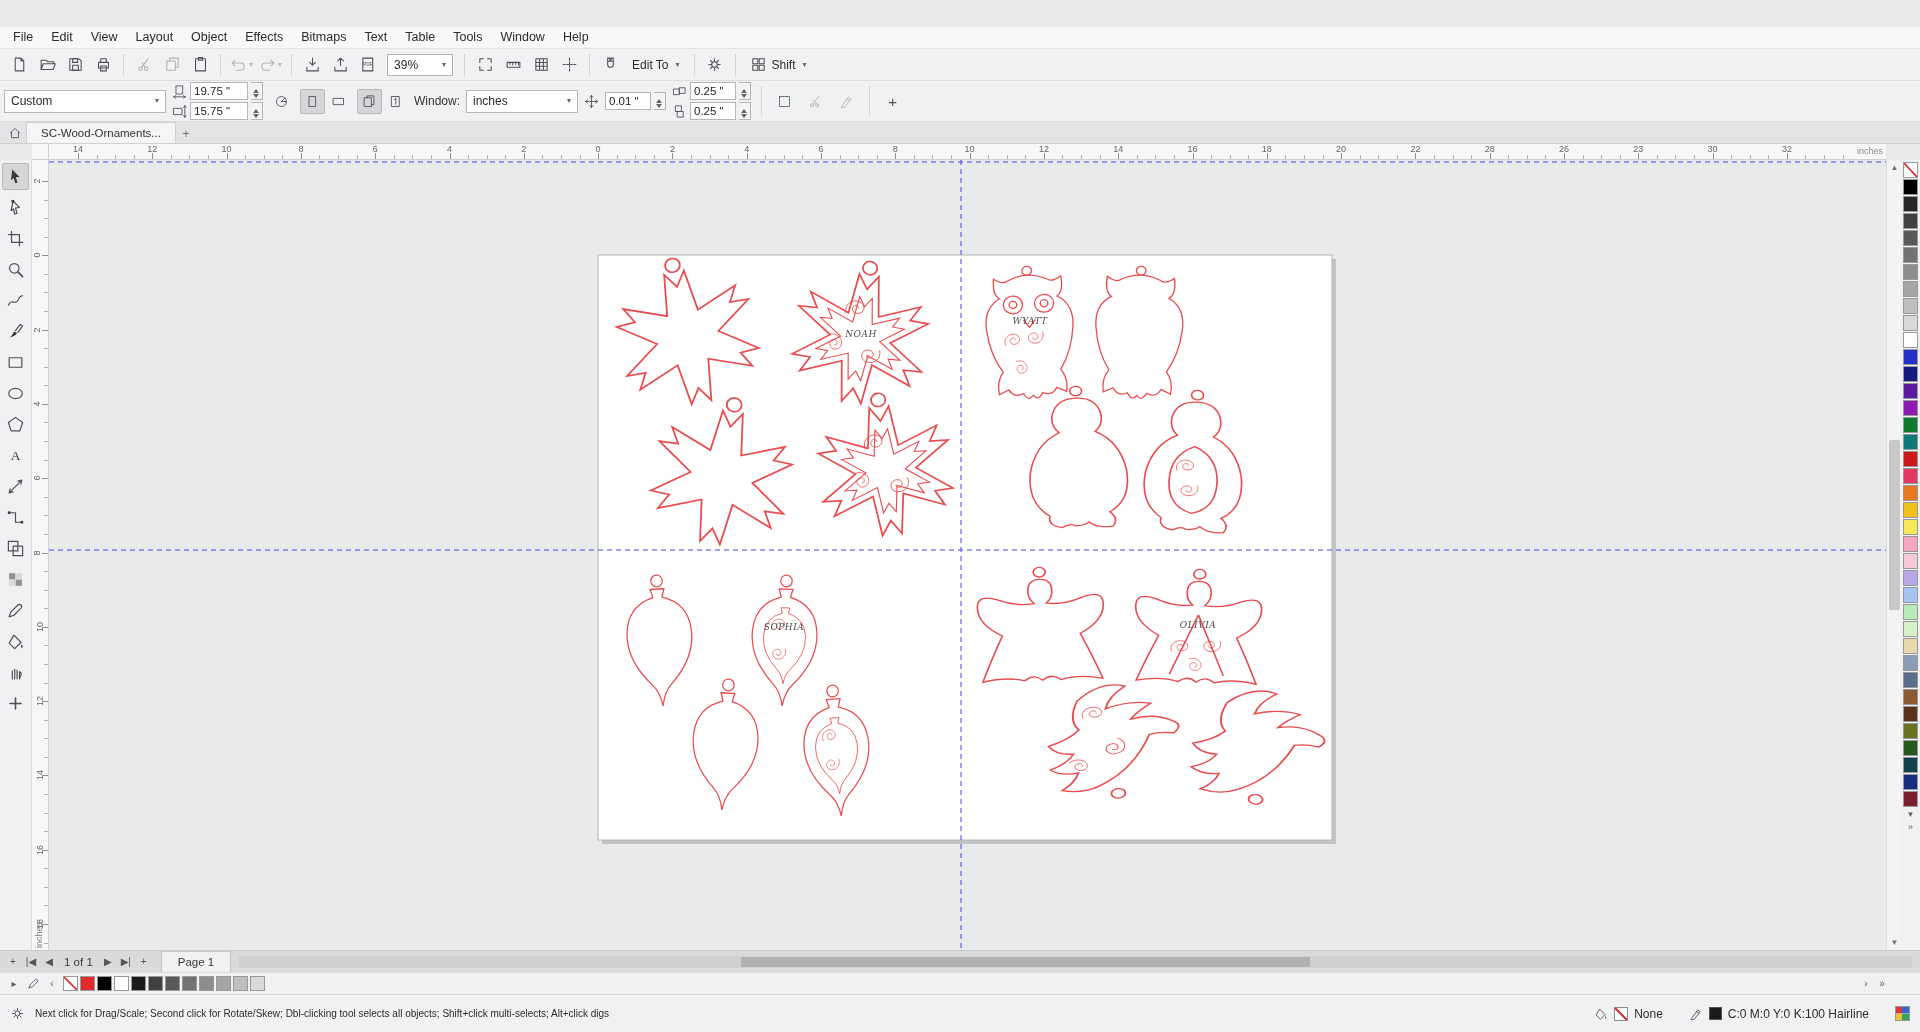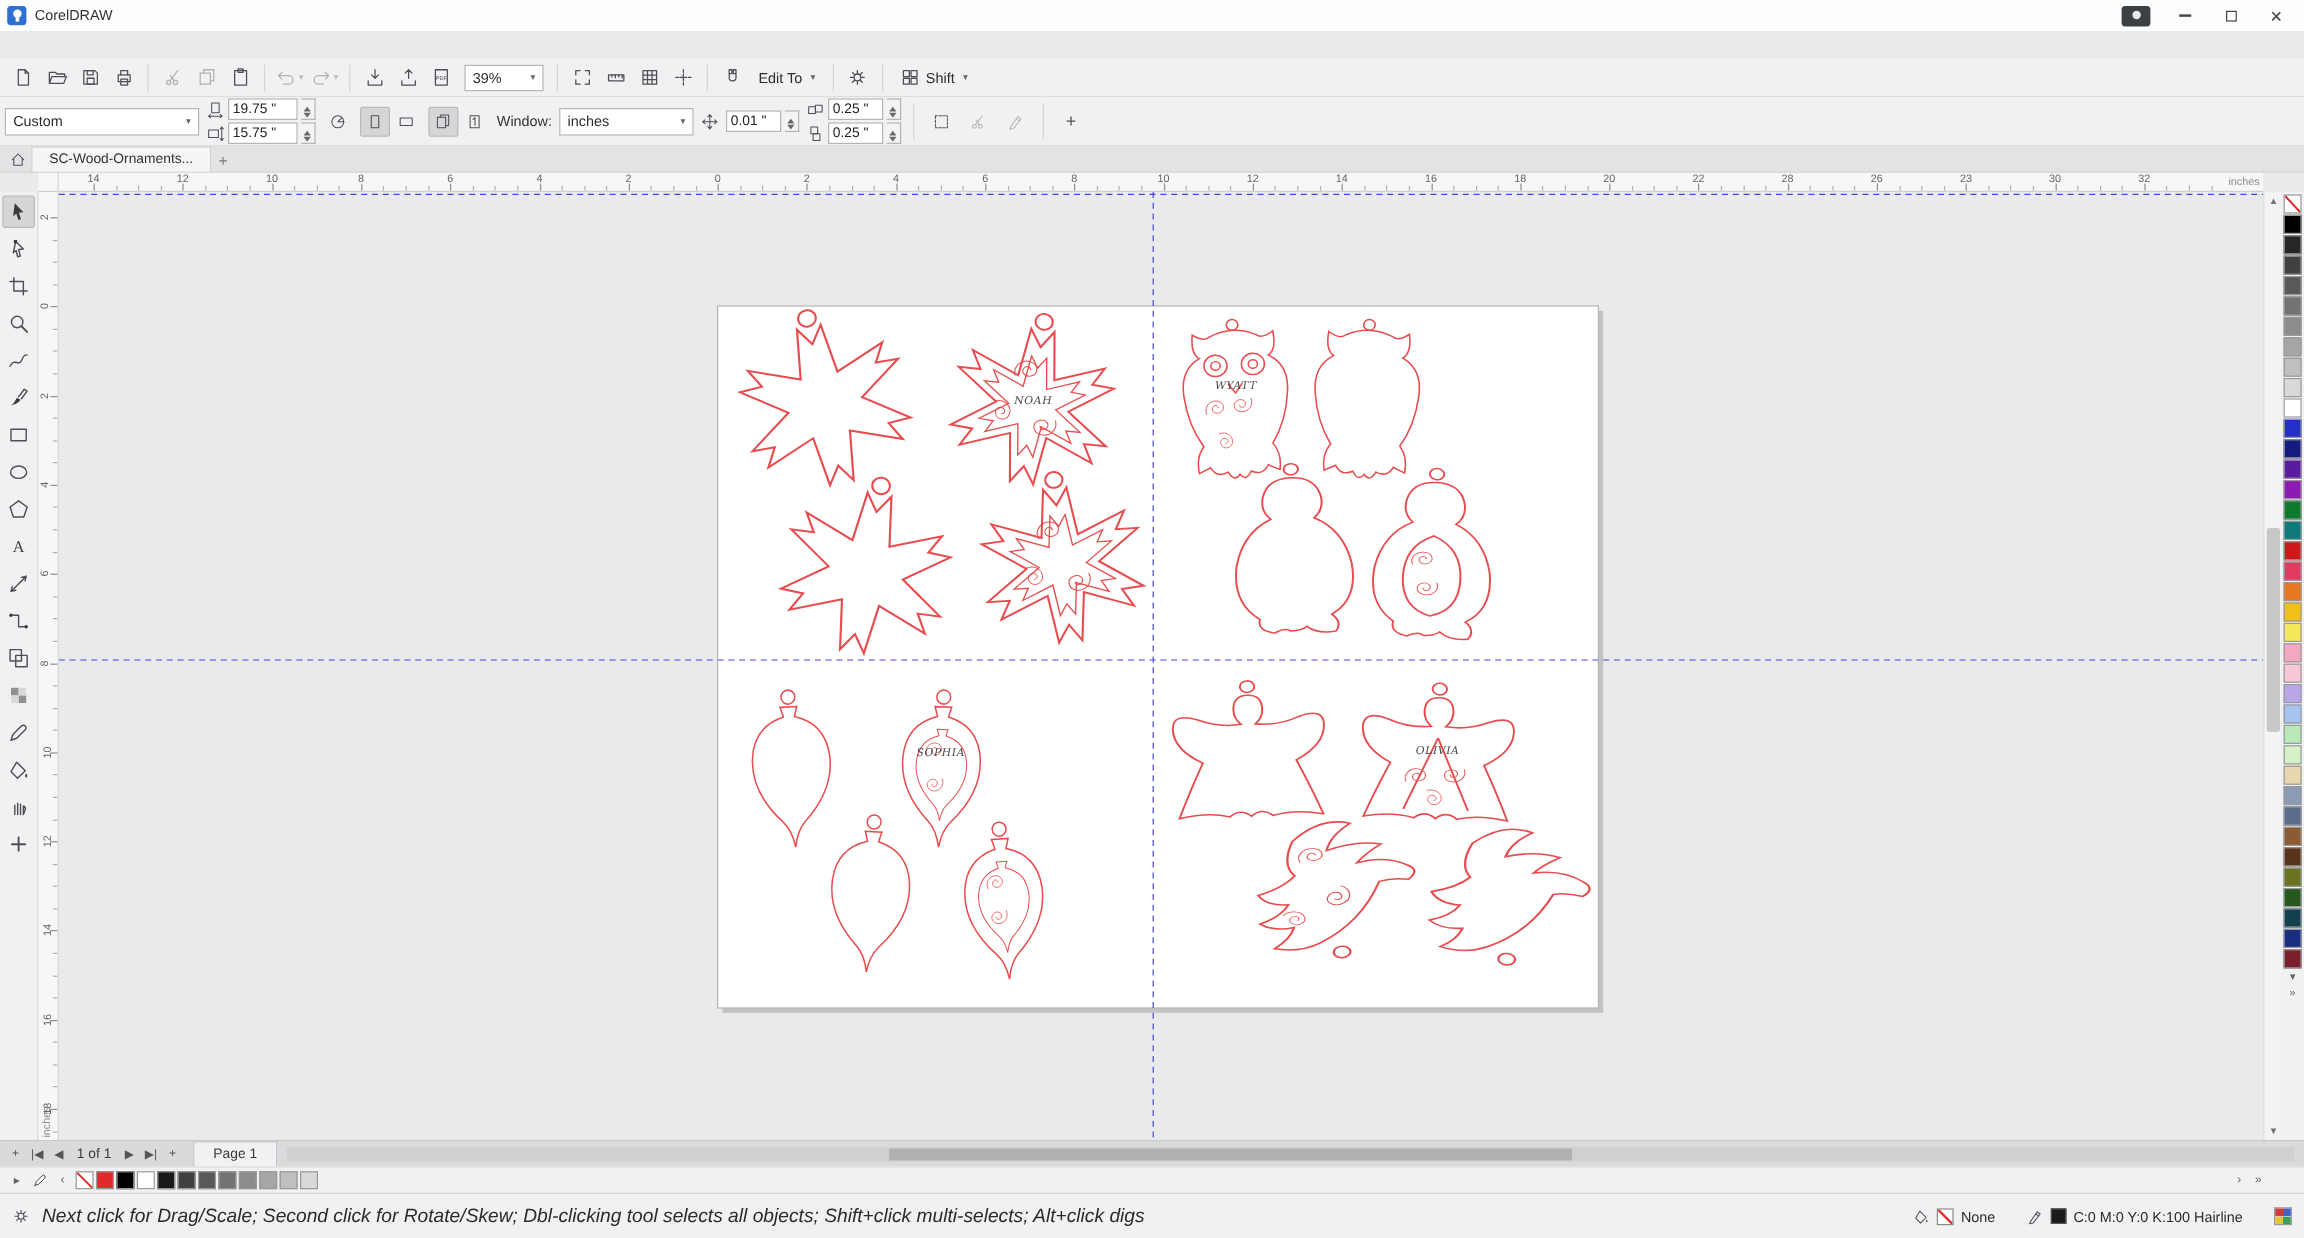--- a/index.html
+++ b/index.html
@@ -96,21 +96,21 @@
 .hs-thumb{position:absolute;top:1px;height:10px;left:30%;width:34%;background:#b0b1b3;border-radius:1px;}
 
 .docpal{position:absolute;top:972px;left:0;right:0;height:22px;background:#f0f1f2;border-top:1px solid #dcdddf;display:flex;align-items:center;padding-left:6px;gap:3px;}
 .dp-btn{width:16px;height:18px;display:flex;align-items:center;justify-content:center;font-size:10px;color:#606162;}
 .dswatch{width:15px;height:15px;border:1px solid #98999a;flex:none;}
 .dswatch.none{background:linear-gradient(to top right,#fff 44%,#e03030 47%,#e03030 53%,#fff 56%);}
 .dp-right{margin-left:auto;display:flex;margin-right:30px;}
 
 .statusbar{position:absolute;top:994px;left:0;right:0;bottom:0;background:#f0f1f2;border-top:1px solid #d5d6d7;display:flex;align-items:center;padding:0 10px;font-size:12px;color:#2b2b2b;}
 .sb-gear{margin-right:10px;display:flex;}
-.sb-hint{font-size:16px;color:#2b2b2b;font-style:italic;}
+.sb-hint{font-size:10px;color:#2b2b2b;}
 .sb-right{margin-left:auto;display:flex;align-items:center;gap:26px;}
 .sb-item{display:flex;align-items:center;gap:6px;}
 .sw-none{width:14px;height:14px;border:1px solid #8a8b8c;background:linear-gradient(to top right,#fff 42%,#e03030 46%,#e03030 54%,#fff 58%);}
 .sw-outline{width:13px;height:13px;background:#1a1a1a;border:1px solid #555;}
 .sb-colorgrid{width:15px;height:15px;border:1px solid #999;
  background:linear-gradient(90deg,#d23b3b 50%,#3b64d2 50%) top/100% 50% no-repeat,
             linear-gradient(90deg,#e8c437 50%,#3ba05a 50%) bottom/100% 50% no-repeat;}
 </style>
 </head>
 <body>
@@ -382,35 +382,35 @@
         <circle cx="50" cy="99.5" r="4"></circle>
     <use href="#p-curl" transform="translate(30,22) scale(0.5)"></use>
     <use href="#p-curl" transform="translate(42,52) scale(0.55) rotate(140 16 16)"></use>
     <use href="#p-curl" transform="translate(22,66) scale(0.45) rotate(60 16 16)"></use>
   </symbol>
 </defs>
 </svg>
 
 <div class="app">
 
-  <div class="titlebar">
-    <span class="applogo"></span>
-    <span class="wtitle">CorelDRAW</span>
-    <div class="win-right">
-      <span class="acct"></span>
-      <span class="winbtn">
-          <i class="minbar"></i>
-        </span>
-      <span class="winbtn">
-          <i class="maxbox"></i>
-        </span>
-      <span class="winbtn">✕</span>
-    </div>
-  </div>
-
+
+  <div class="menubar" id="menubar">
+      <span class="menu-item">File</span>
+      <span class="menu-item">Edit</span>
+      <span class="menu-item">View</span>
+      <span class="menu-item">Layout</span>
+      <span class="menu-item">Object</span>
+      <span class="menu-item">Effects</span>
+      <span class="menu-item">Bitmaps</span>
+      <span class="menu-item">Text</span>
+      <span class="menu-item">Table</span>
+      <span class="menu-item">Tools</span>
+      <span class="menu-item">Window</span>
+      <span class="menu-item">Help</span>
+    </div>
 
   <div class="toolbar" id="toolbar">
       <div class="tbtn">
         <svg viewBox="0 0 24 24" class="uiicon">
           <use href="#i-new"></use>
         </svg>
       </div>
       <div class="tbtn">
         <svg viewBox="0 0 24 24" class="uiicon">
           <use href="#i-open"></use>

